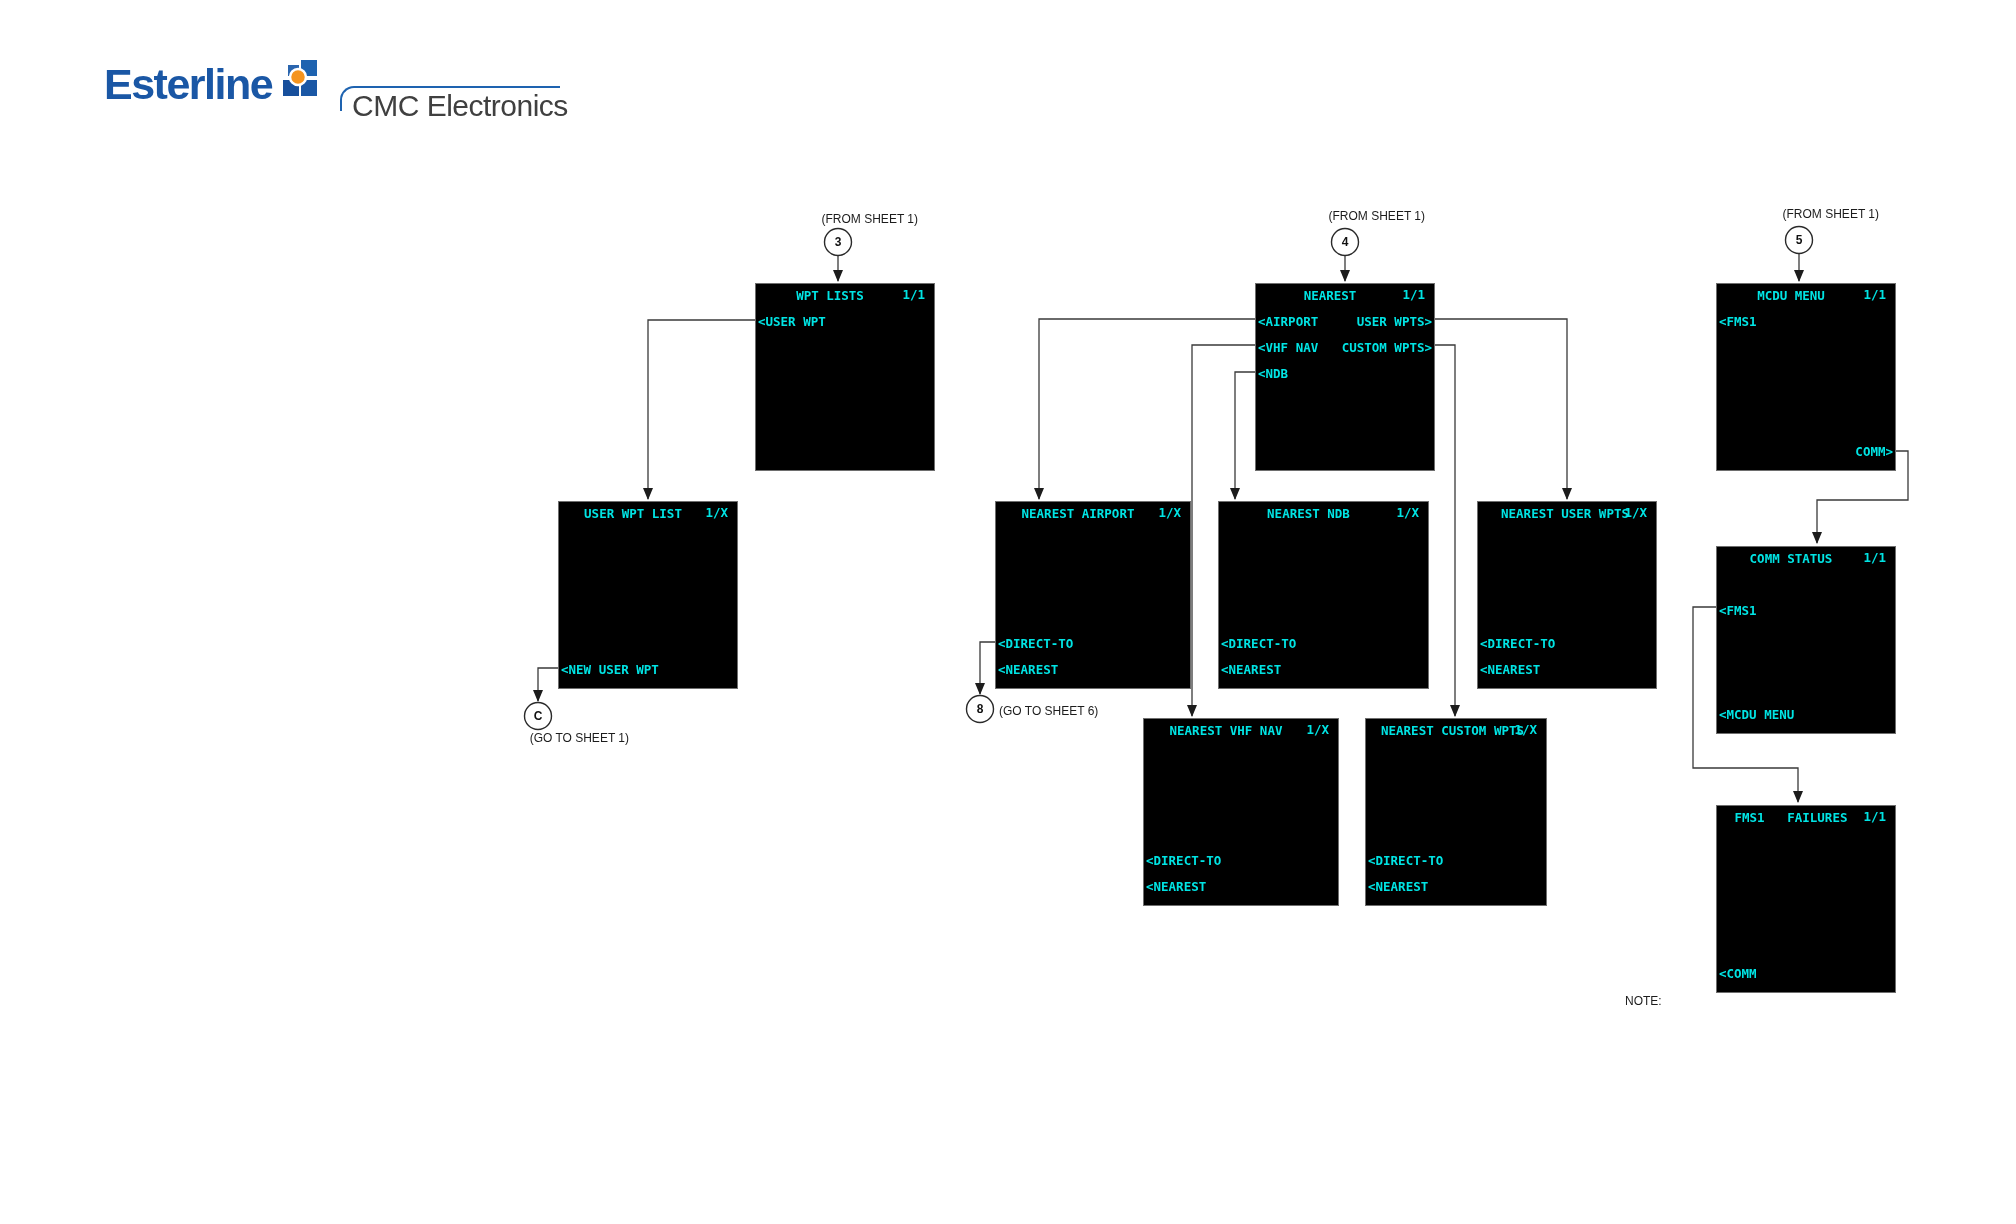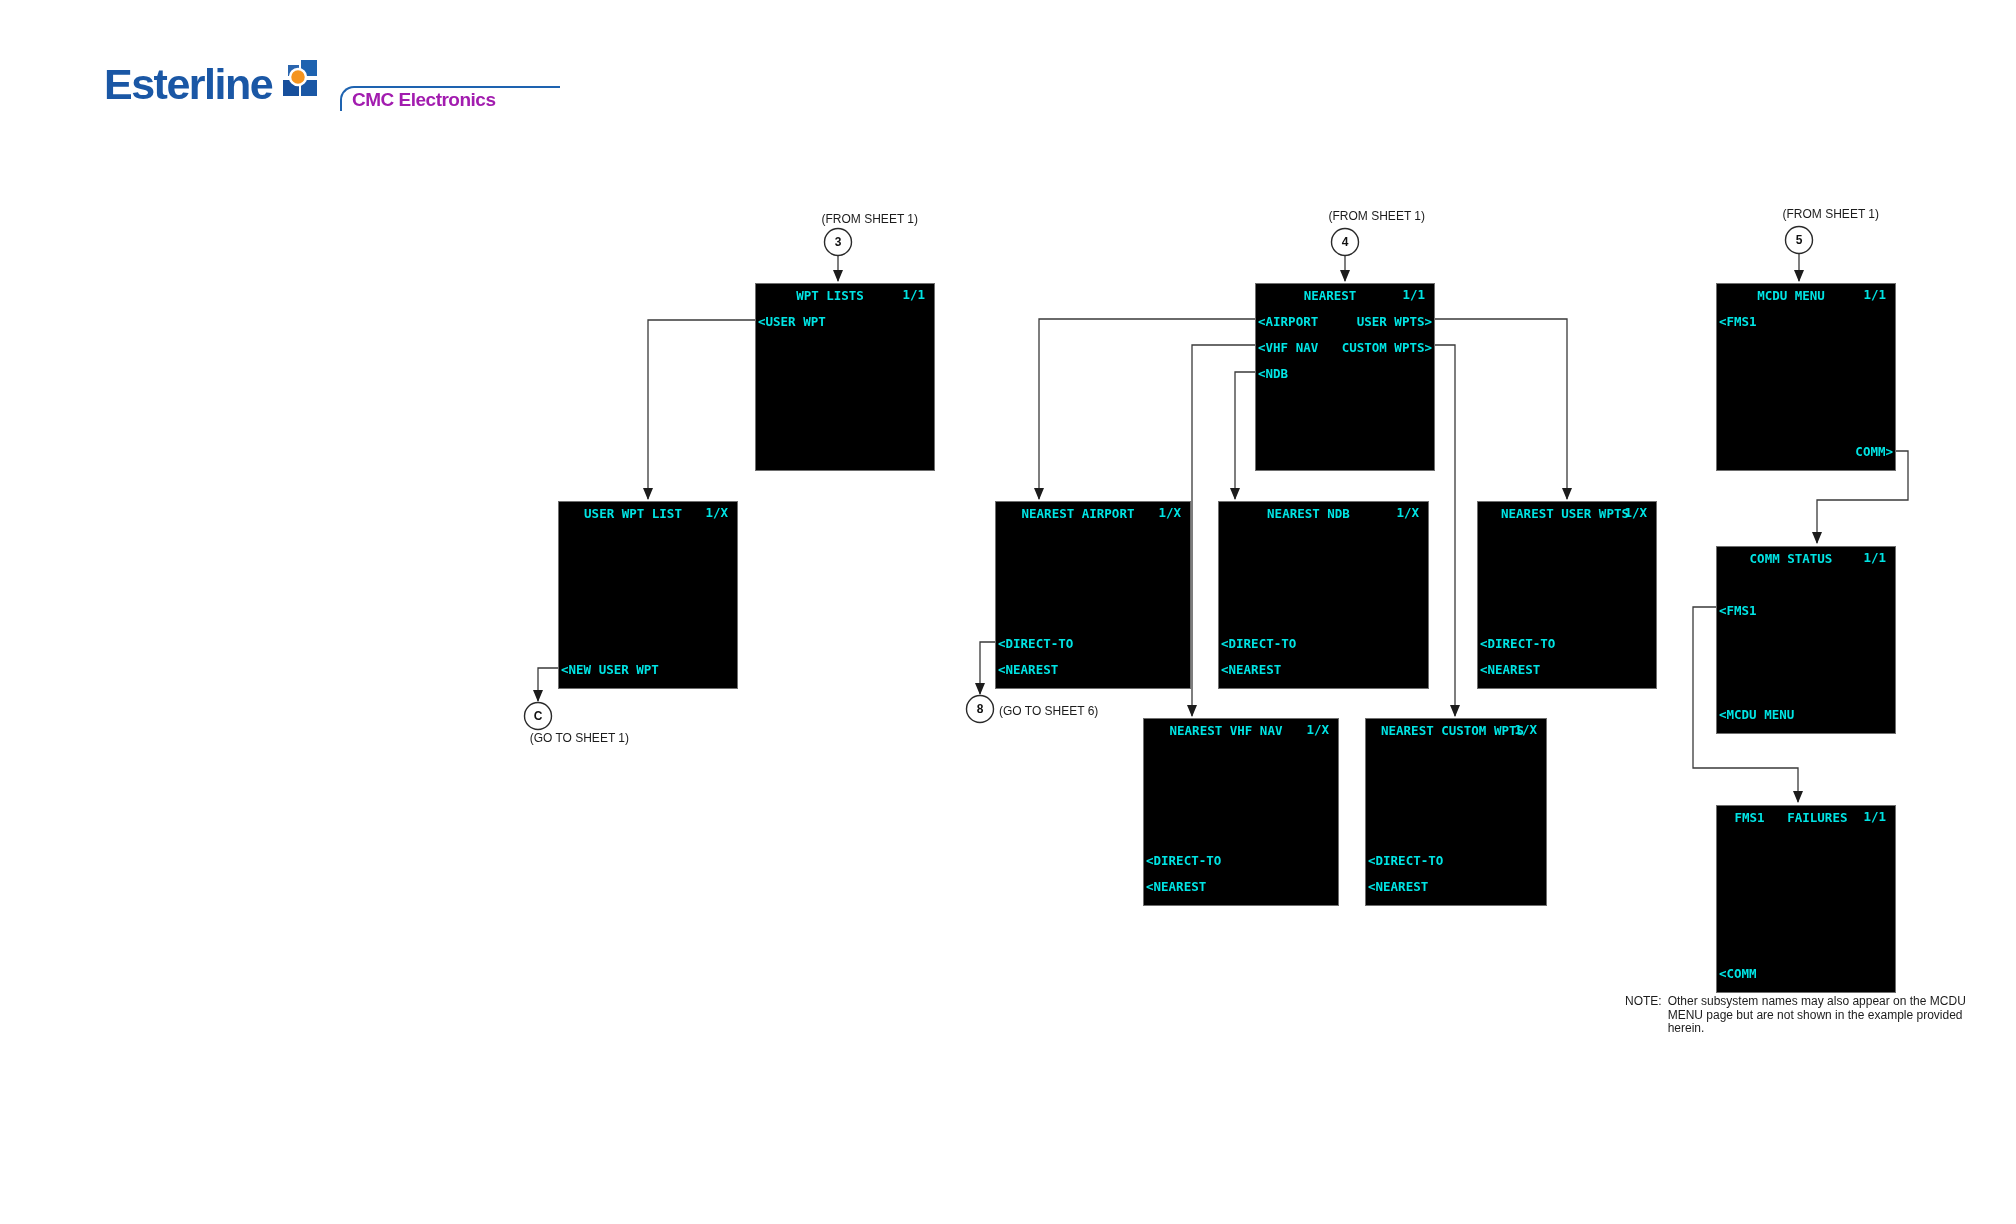--- a/index.html
+++ b/index.html
@@ -6,21 +6,21 @@
   #canvas{position:relative;width:2016px;height:1224px;background:#ffffff;overflow:hidden;
           font-family:"Liberation Sans",sans-serif;}
 
   
   .brand{position:absolute;left:104px;top:60px;font-size:43px;font-weight:bold;
          letter-spacing:-1.5px;color:#1A57A5;}
   .pinwheel{position:absolute;left:281px;top:58px;}
   .division-wrap{position:absolute;left:340px;top:86px;width:208px;height:22px;
                  border-top:2px solid #1E63B0;border-left:2px solid #1E63B0;
                  border-top-left-radius:14px;padding:1px 0 0 10px;}
-  .division{font-size:19px;font-weight:bold;color:#a21caf;letter-spacing:-0.5px;white-space:pre;}
+  .division{font-size:30px;font-weight:normal;color:#404040;letter-spacing:-0.5px;white-space:pre;}
 
   
   .screen{position:absolute;width:180px;height:188px;background:#000;border:1px solid #6e6e6e;
           box-sizing:border-box;font-family:"DejaVu Sans Mono",monospace;font-weight:bold;
           font-size:12.5px;color:#00E4E4;}
   .row{position:absolute;height:16px;display:flex;align-items:center;white-space:pre;}
   .trow{top:3px;left:0;right:0;padding-left:36px;}
   .ttl{position:absolute;left:0;right:30px;text-align:center;white-space:pre;}
   .pg{position:absolute;right:9px;top:0;}
   .n1{top:29px}.n2{top:55px}.n3{top:81px}.n5{top:133px}.n6{top:159px}
@@ -188,20 +188,15 @@
   <div class="screen" style="left:1716px;top:805px">
     <div class="row trow">
       <span class="ttl">FMS1   FAILURES</span>
       <span class="pg">1/1</span>
     </div>
     <div class="row n6 rl">&lt;COMM</div>
   </div>
 
   <div class="note">
     <span class="note-label">NOTE:</span>
-    <div>
-      <div>Other subsystem names may also appear on the MCDU</div>
-      <div>MENU page but are not shown in the example provided</div>
-      <div>herein.</div>
-    </div>
   </div>
 
 </div>
 
 </body></html>

